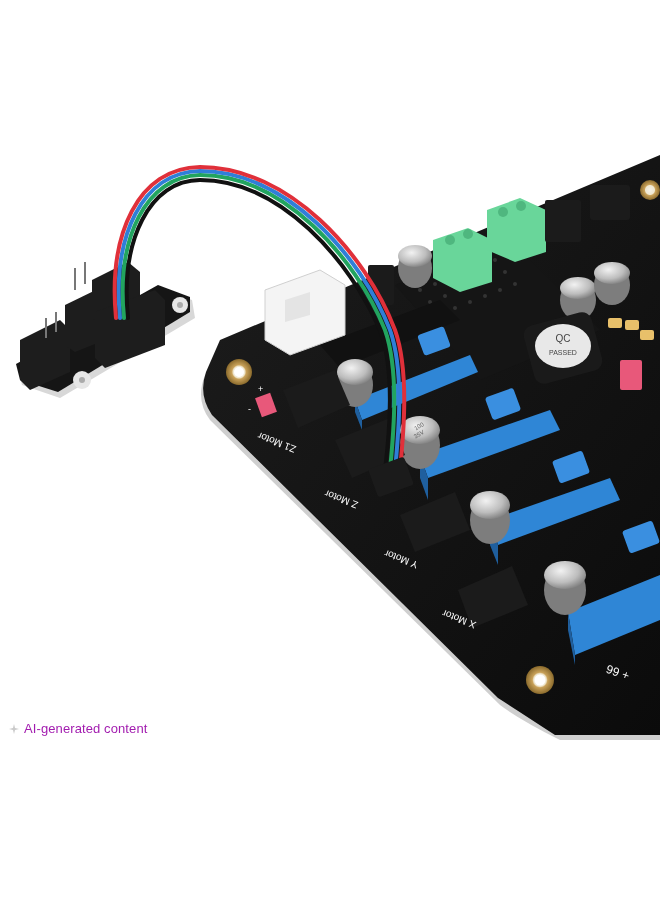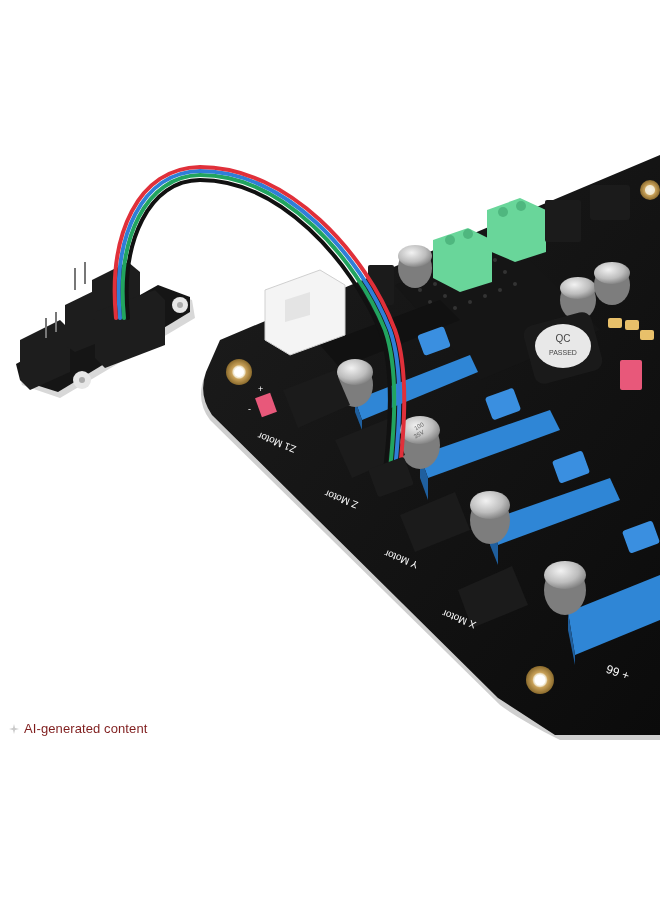--- a/index.html
+++ b/index.html
@@ -3,21 +3,21 @@
   <meta charset="utf-8">
   <style>
     html, body { margin: 0; padding: 0; }
     body {
       width: 660px; height: 900px; background: #ffffff; position: relative; overflow: hidden;
       font-family: "Liberation Sans", sans-serif;
     }
     .scene { position: absolute; left: 0; top: 0; width: 660px; height: 900px; }
     .watermark {
       position: absolute; left: 8px; top: 721px; display: flex; align-items: center; gap: 4px;
-      color: #7f1d1d; font-size: 13px; letter-spacing: 0.1px;
+      color: #a21caf; font-size: 13px; letter-spacing: 0.1px;
     }
     .watermark .wm-icon { width: 12px; height: 12px; }
     svg text { font-family: "Liberation Sans", sans-serif; }
   </style>
 </head>
 <body>
 
 <div class="scene">
   <svg width="660" height="900" viewBox="0 0 660 900" xmlns="http://www.w3.org/2000/svg">
     <defs>

